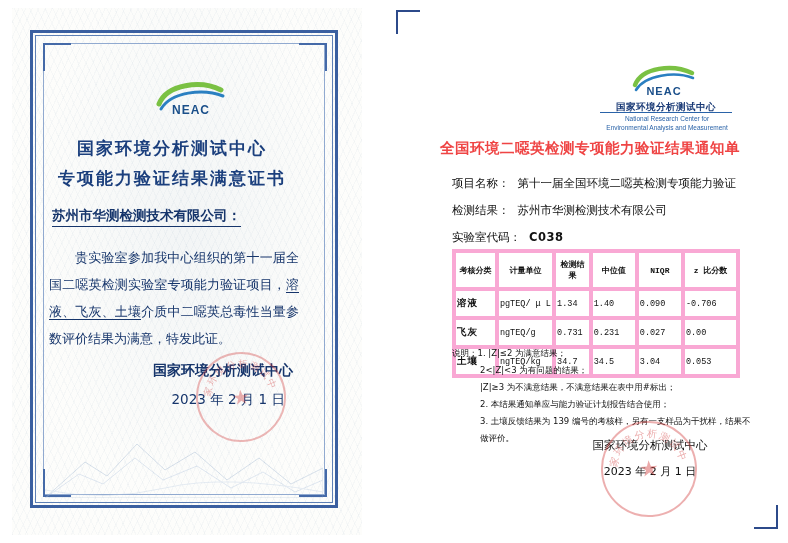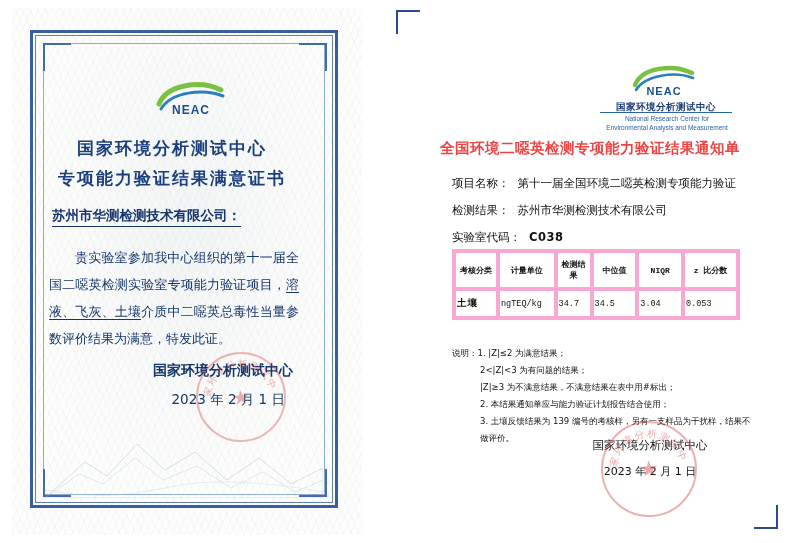--- a/index.html
+++ b/index.html
@@ -394,20 +394,36 @@
     <tr>
       <th style="width:44px">考核分类</th>
       <th style="width:54px">计量单位</th>
       <th style="width:32px">检测结果</th>
       <th style="width:44px">中位值</th>
       <th style="width:44px">NIQR</th>
       <th style="width:54px">z 比分数</th>
     </tr>
   </thead>
   <tbody>
+    <tr>
+      <td class="first">溶液</td>
+      <td>pgTEQ/ μ L</td>
+      <td>1.34</td>
+      <td>1.40</td>
+      <td>0.090</td>
+      <td>-0.706</td>
+    </tr>
+    <tr>
+      <td class="first">飞灰</td>
+      <td>ngTEQ/g</td>
+      <td>0.731</td>
+      <td>0.231</td>
+      <td>0.027</td>
+      <td>0.00</td>
+    </tr>
     <tr>
       <td class="first">土壤</td>
       <td>ngTEQ/kg</td>
       <td>34.7</td>
       <td>34.5</td>
       <td>3.04</td>
       <td>0.053</td>
     </tr>
   </tbody>
 </table>

